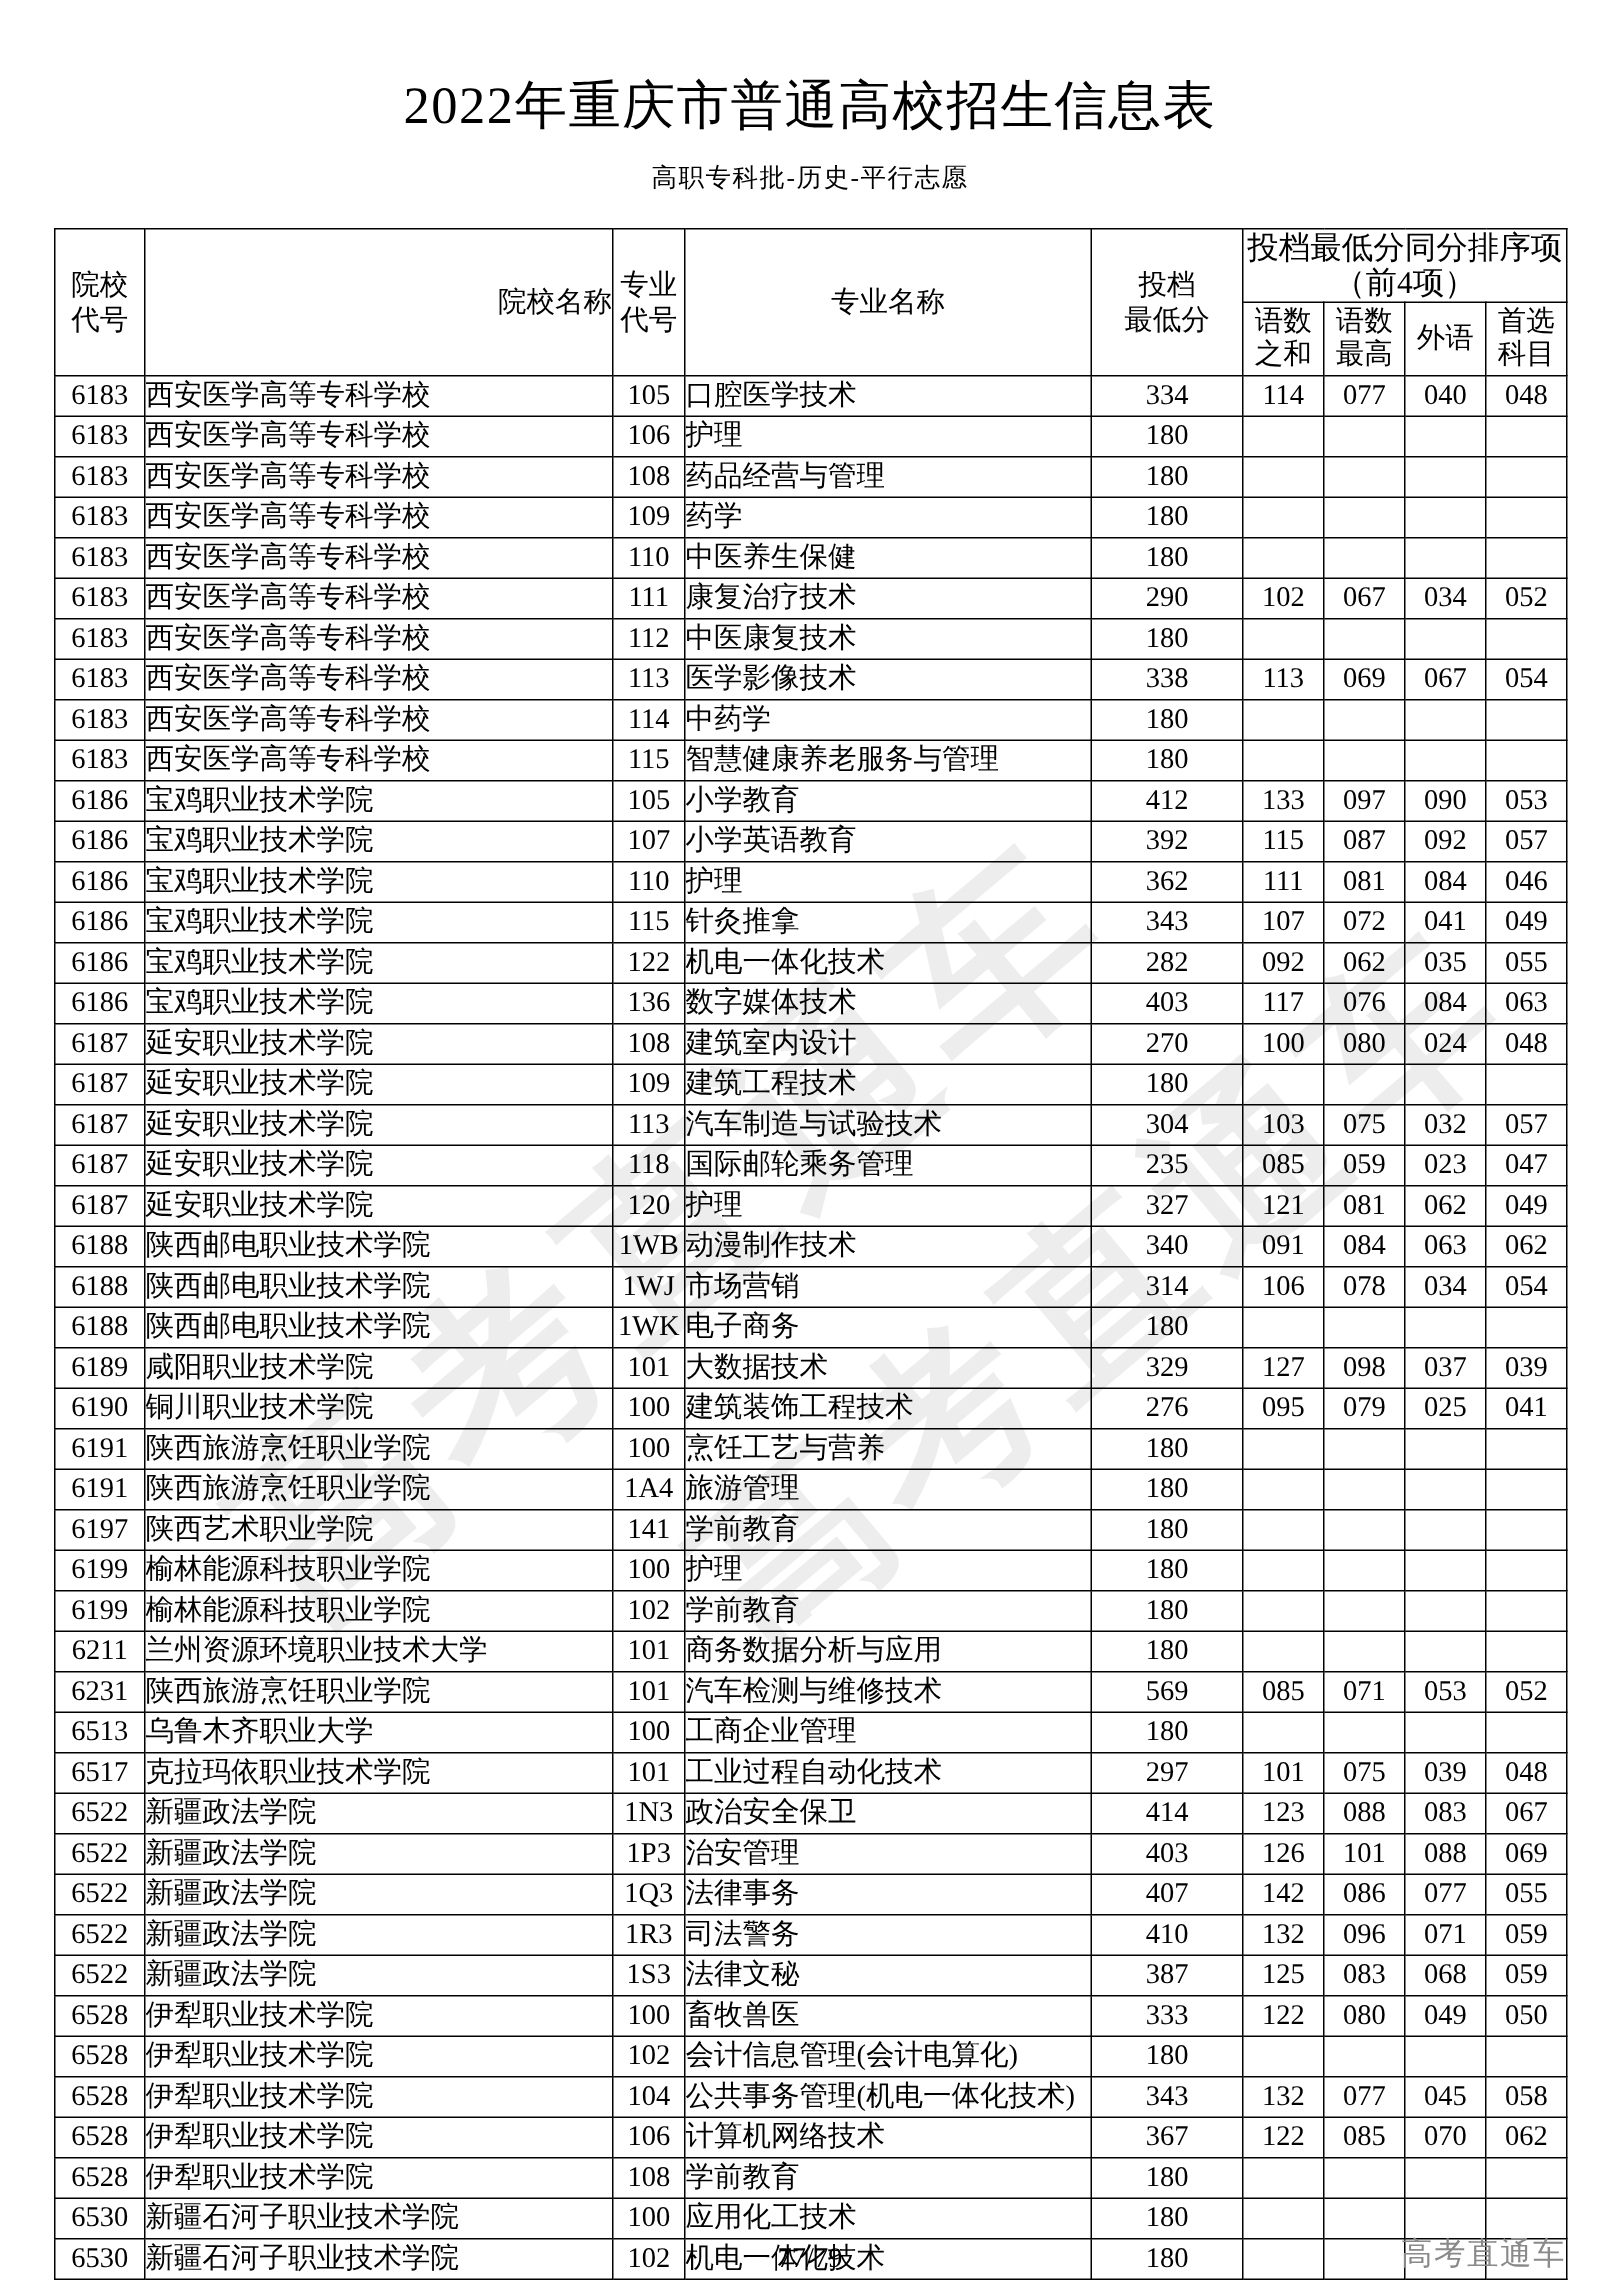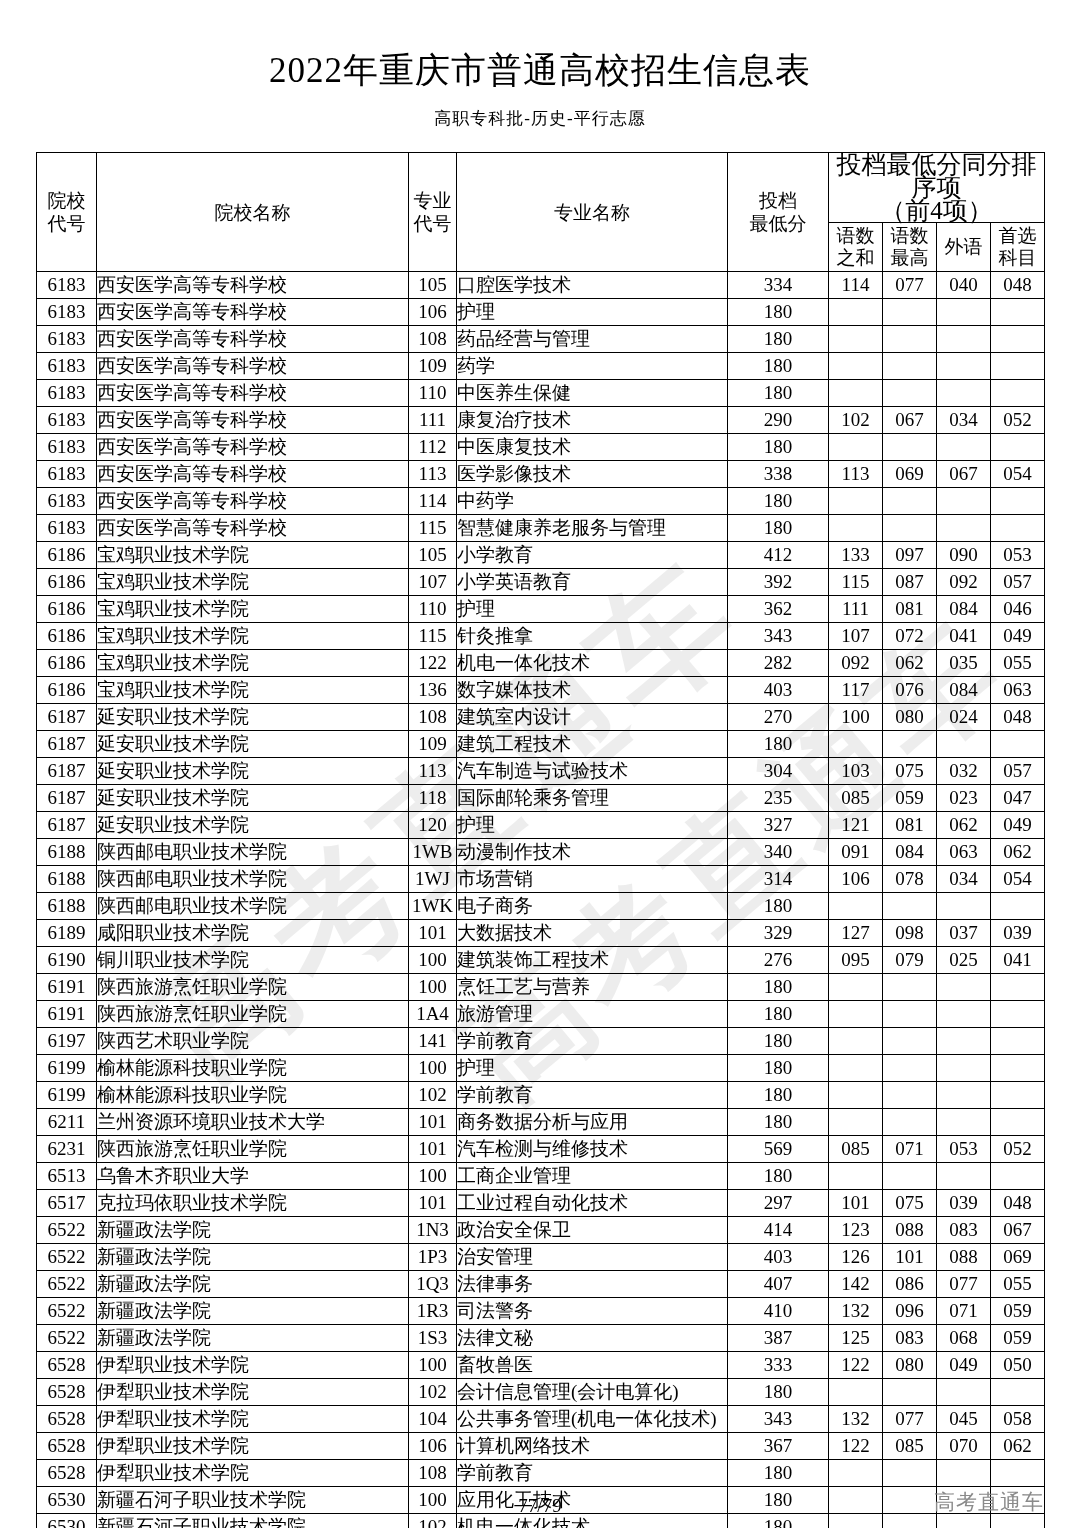--- a/index.html
+++ b/index.html
@@ -96,26 +96,26 @@
 
   
   thead th {
     text-align: center;
     vertical-align: middle;
     font-size: 19px;
     line-height: 23px;
   }
   th.h-tall { height: 96px; }
   th.left-al {
-    text-align: center;
+    text-align: right;
     padding-left: 8px;
   }
   th.grp-title {
     height: 48px;
-    font-size: 25px;
+    font-size: 21px;
     line-height: 23px;
   }
   th.sub-h {
     height: 48px;
     font-size: 19px;
     line-height: 22px;
   }
 
   
   tbody td {

